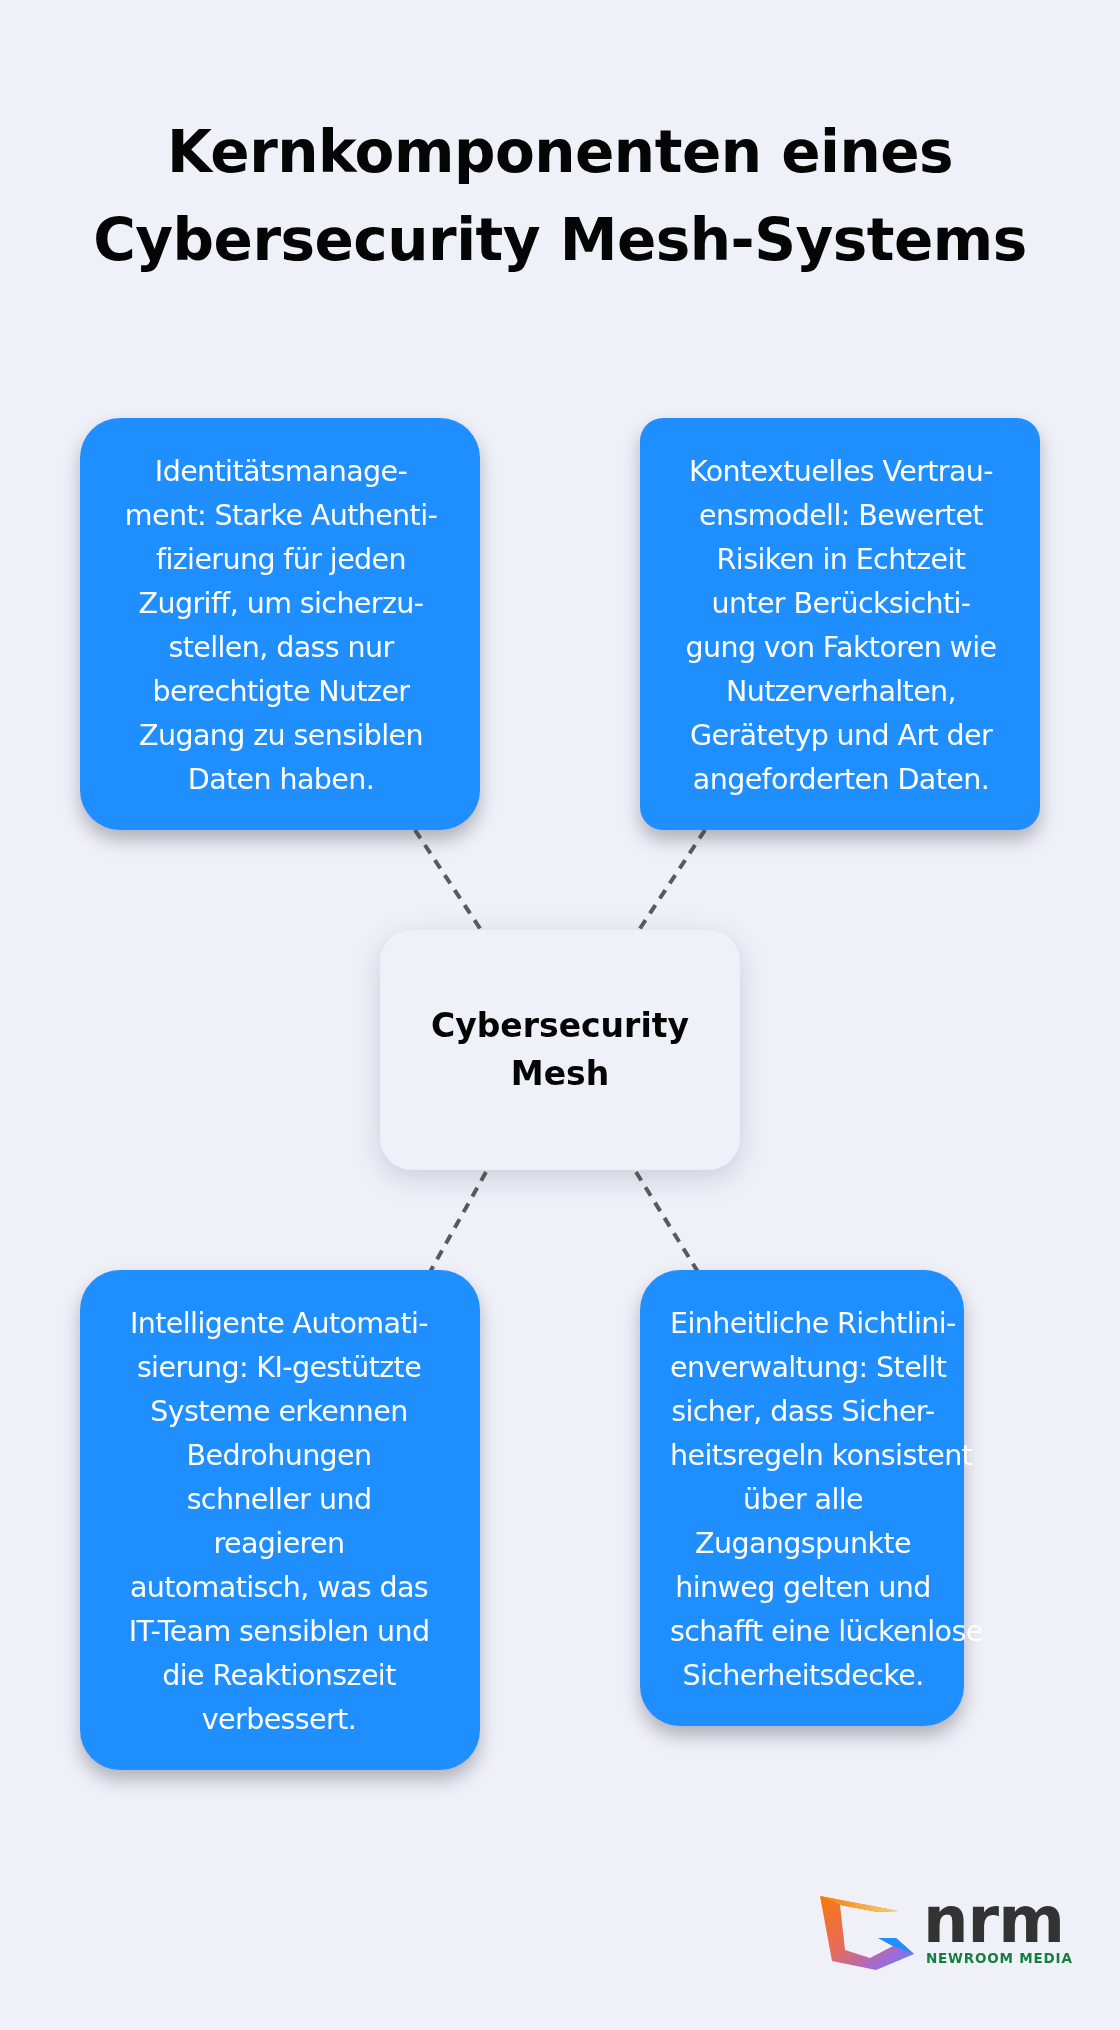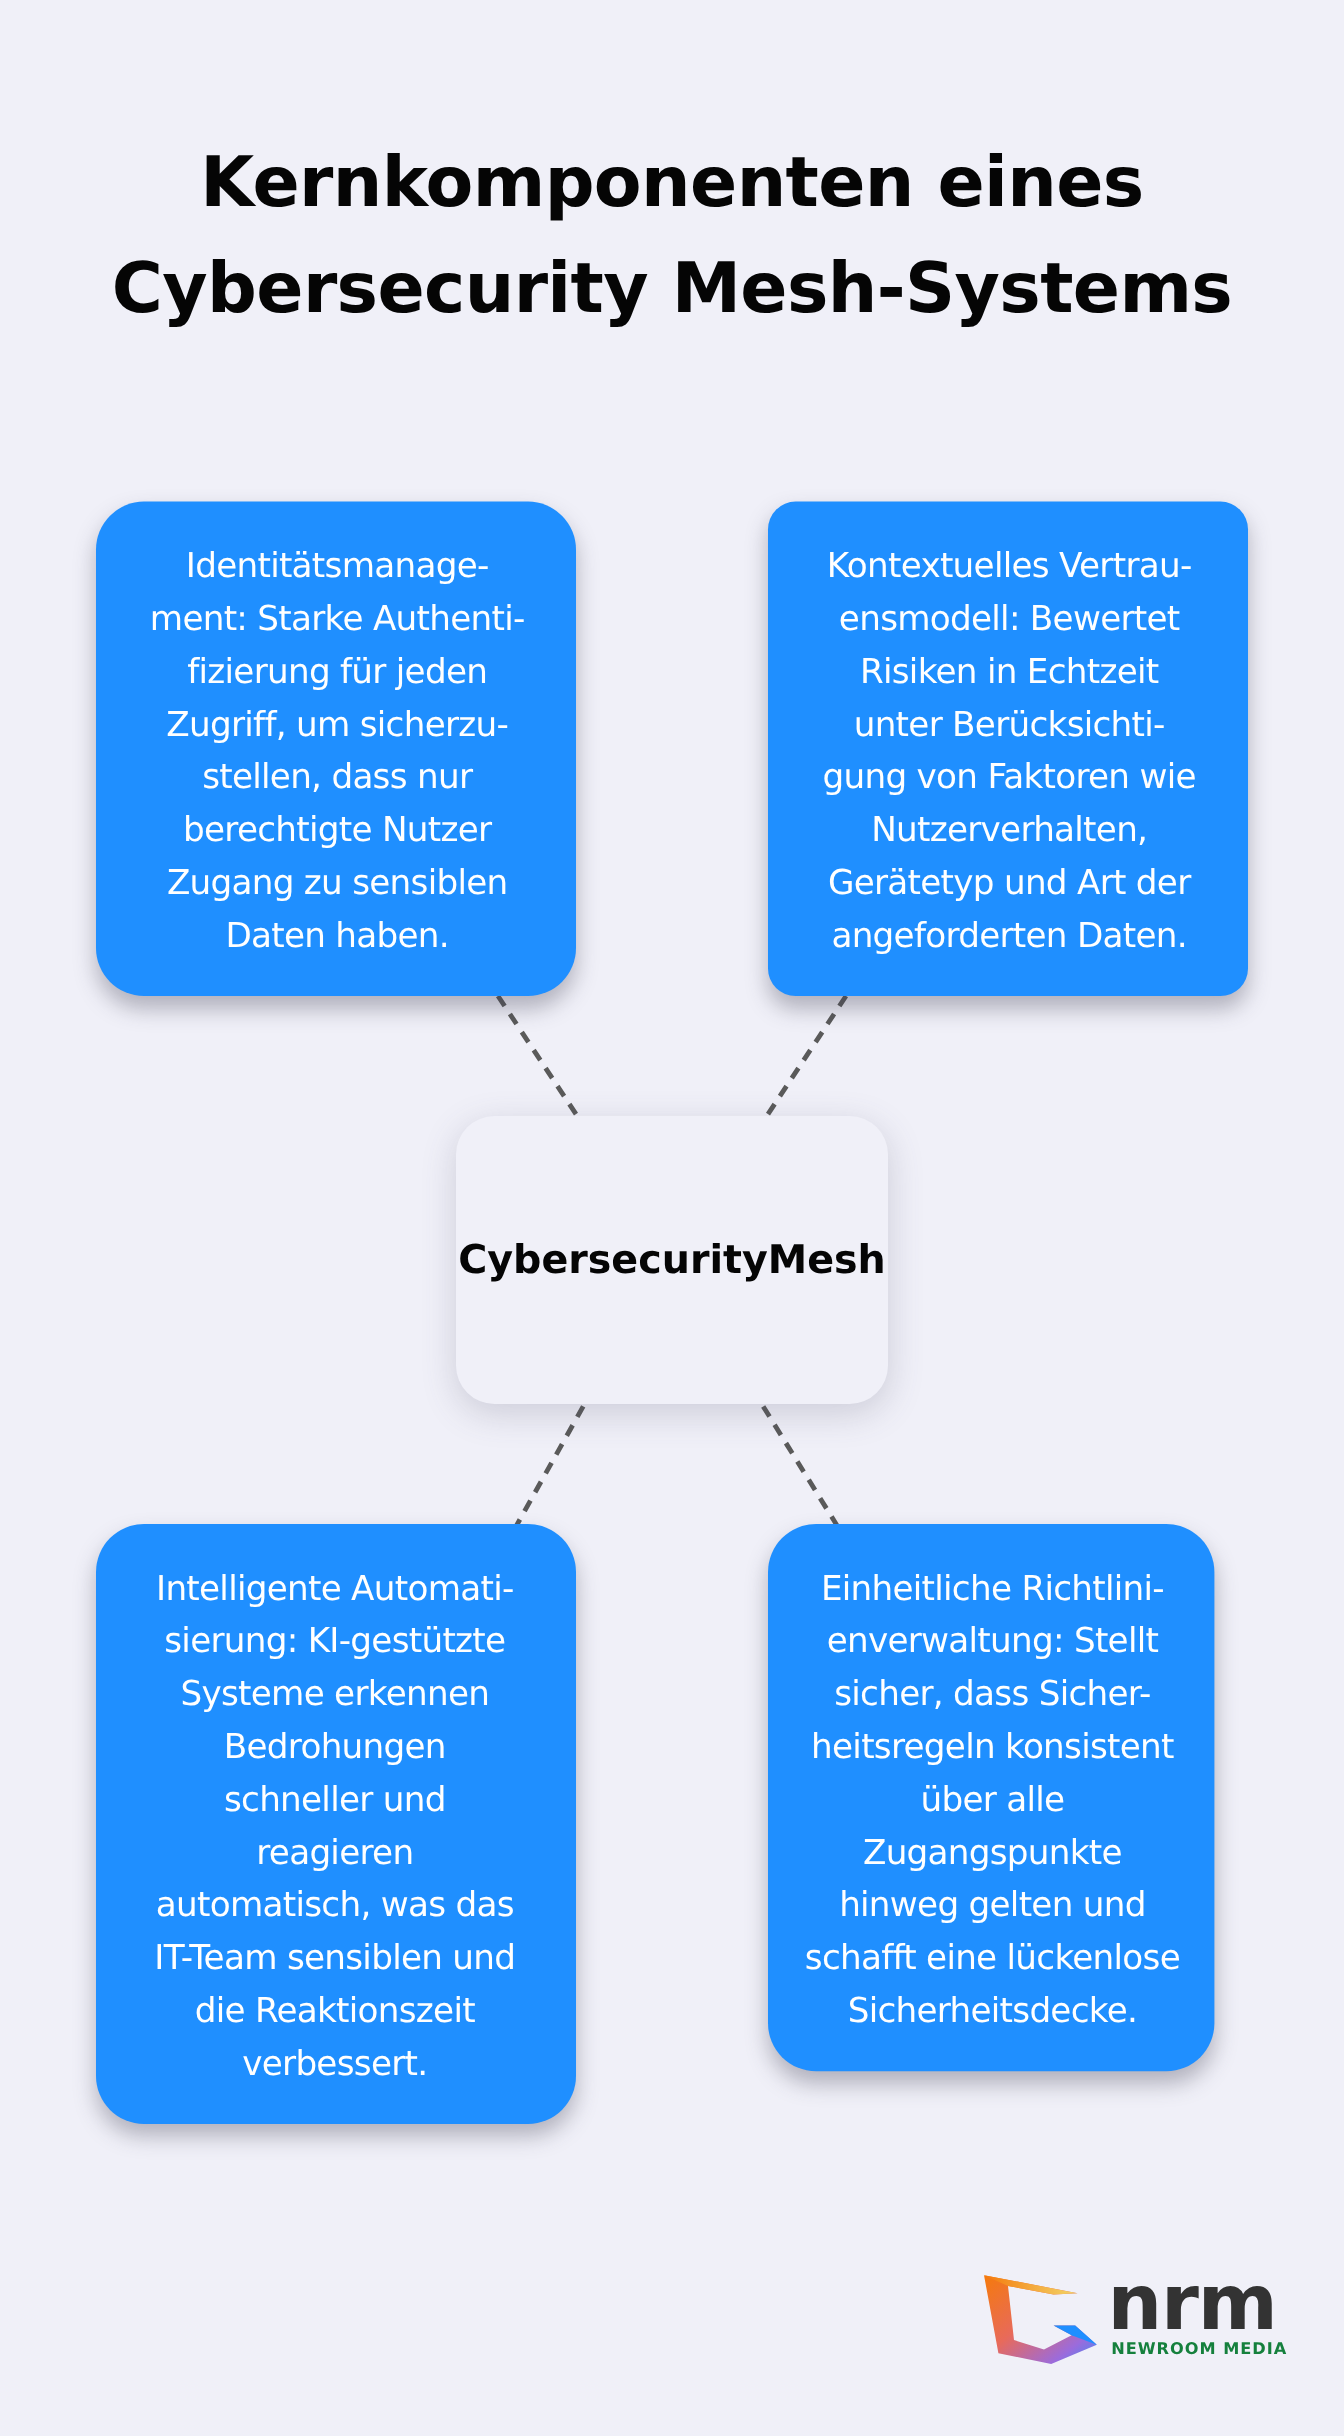--- a/index.html
+++ b/index.html
@@ -36,21 +36,21 @@
       letter-spacing: -0.6px;
       text-align: center;
     }
     .box .line { display: block; white-space: nowrap; }
     .center {
       position: absolute;
       left: 380px; top: 930px; width: 360px; height: 240px;
       background: #f0f0f8;
       border-radius: 32px;
       box-shadow: 0 8px 28px rgba(80,80,110,0.22);
-      display: flex; flex-direction: row; align-items: center; justify-content: center;
+      display: flex; flex-direction: column; align-items: center; justify-content: center;
       font-family: "DejaVu Sans", sans-serif;
       font-weight: bold;
       font-size: 33px;
       line-height: 48px;
       color: #050505;
       text-align: center;
     }
     .logo {
       position: absolute; left: 818px; top: 1888px; width: 245px; height: 85px;
     }
@@ -117,21 +117,21 @@
   <span class="line">Systeme erkennen</span>
   <span class="line">Bedrohungen</span>
   <span class="line">schneller und</span>
   <span class="line">reagieren</span>
   <span class="line">automatisch, was das</span>
   <span class="line">IT-Team sensiblen und</span>
   <span class="line">die Reaktionszeit</span>
   <span class="line">verbessert.</span>
 </div>
 
-<div class="box" style="left:640px; top:1270px; width:372px; height:456px;">
+<div class="box" style="left:640px; top:1270px; width:324px; height:456px;">
   <span class="line">Einheitliche Richtlini-</span>
   <span class="line">enverwaltung: Stellt</span>
   <span class="line">sicher, dass Sicher-</span>
   <span class="line">heitsregeln konsistent</span>
   <span class="line">über alle</span>
   <span class="line">Zugangspunkte</span>
   <span class="line">hinweg gelten und</span>
   <span class="line">schafft eine lückenlose</span>
   <span class="line">Sicherheitsdecke.</span>
 </div>

